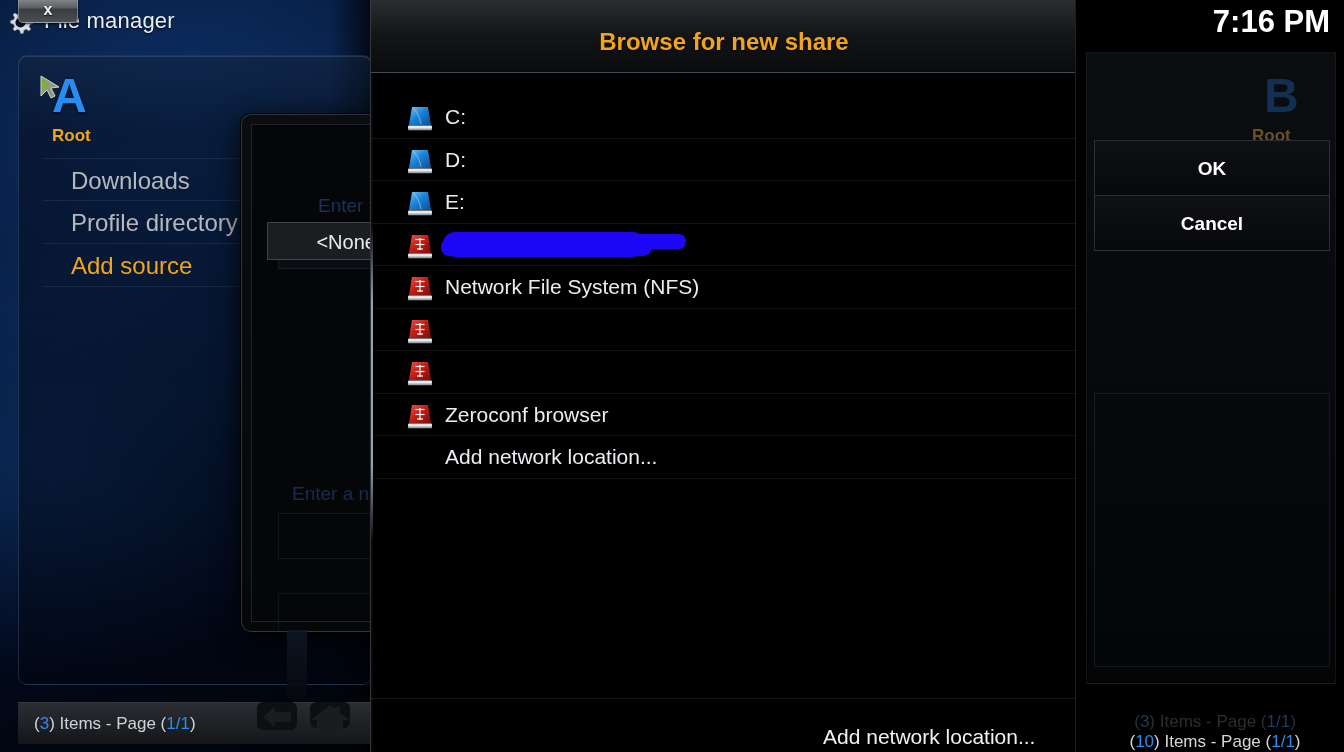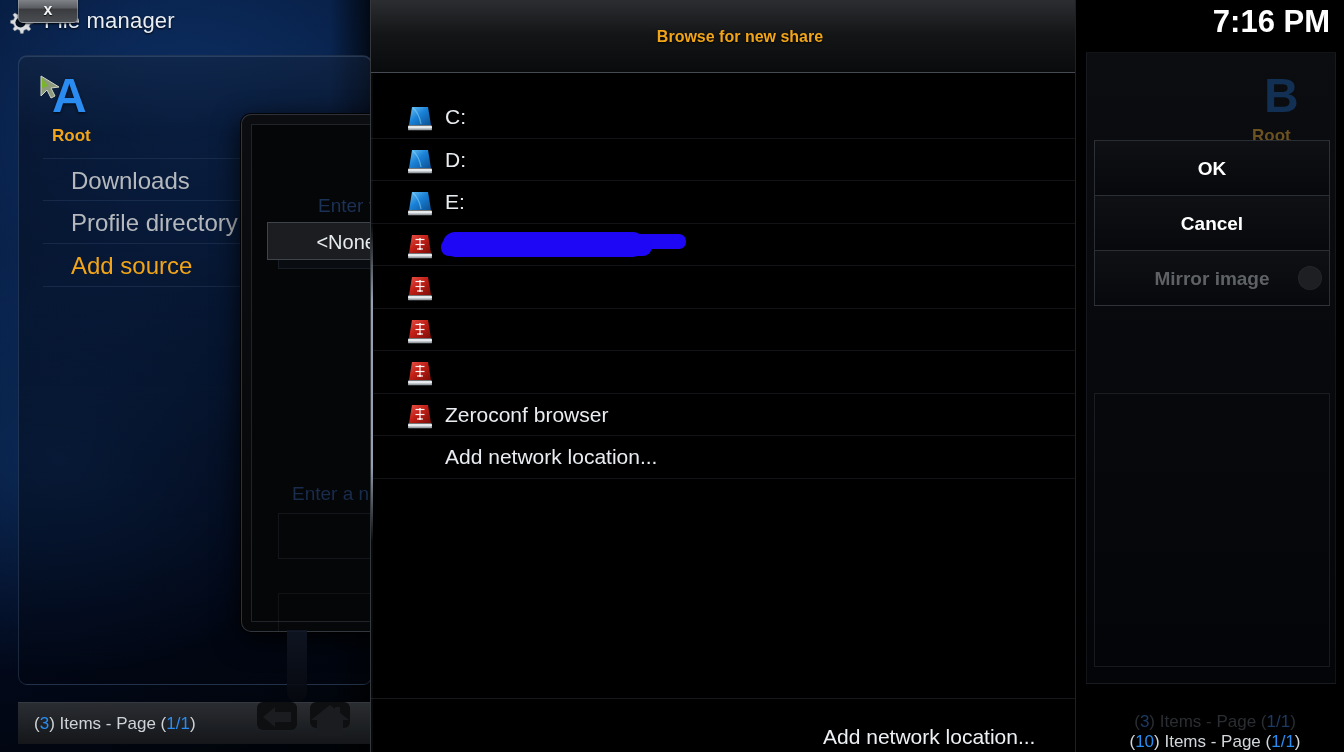--- a/index.html
+++ b/index.html
@@ -175,22 +175,22 @@
     border:1px solid rgba(170,175,182,.55);
     box-shadow:0 1px 2px rgba(0,0,0,.8);
     z-index:7;
   }
   .ov-close .x{
     position:absolute; inset:0; text-align:center; line-height:25px;
     font-size:16px; font-weight:bold; color:#f1f3f5;
     text-shadow:0 1px 1px rgba(0,0,0,.85);
   }
   .ov-title{
-    position:absolute; left:16px; top:28px; width:706px; text-align:center;
-    font-size:16px; font-weight:bold; color:#f2a518;
+    position:absolute; left:0; top:28px; width:706px; text-align:center;
+    font-size:24px; font-weight:bold; color:#f2a518;
     text-shadow:0 1px 2px rgba(0,0,0,.9);
   }
 
   .ov-list{ position:absolute; left:0; top:96px; width:706px; }
   .ov-row{
     position:relative; height:42.5px;
     border-bottom:1px solid rgba(120,135,155,.14);
   }
   .ov-row .lbl{
     position:absolute; left:74px; top:0; height:42.5px; line-height:42.5px;
@@ -412,20 +412,21 @@
       <line x1="14" y1="6" x2="14" y2="18"></line>
       <line x1="9.5" y1="7.5" x2="18.5" y2="7.5"></line>
       <line x1="9.5" y1="12.5" x2="18.5" y2="12.5"></line>
       <line x1="11" y1="17" x2="17" y2="17"></line>
       <polygon points="14,6 12.6,8 15.4,8" fill="#fff" stroke="none"></polygon>
       <polygon points="14,18 12.6,16 15.4,16" fill="#fff" stroke="none"></polygon>
     </g>
     <rect x="2" y="21.5" width="24" height="3.6" rx="1" fill="#e6eaed"></rect>
     <rect x="2" y="24.6" width="24" height="1.6" rx="0.6" fill="#9aa1a7"></rect>
   </svg>
+          <div class="lbl">Network File System (NFS)</div>
         </div>
         <div class="ov-row">
   <svg class="dicon" viewBox="0 0 28 28">
     <defs>
               <linearGradient id="rd" x1="0" y1="0" x2="1" y2="1">
       <stop offset="0" stop-color="#e8544a"></stop>
                 <stop offset="45%" stop-color="#c21f16"></stop>
                 <stop offset="100%" stop-color="#7d0d08"></stop>
     </linearGradient>
             </defs>
@@ -513,21 +514,20 @@
   </svg>
 
   <div class="panel-b"></div>
   <div class="panel-b-letter">B</div>
   <div class="panel-b-root">Root</div>
   <div class="empty-box"></div>
 
   <div class="btncol">
       <div class="btn"><span>OK</span></div>
       <div class="btn"><span>Cancel</span></div>
-      <div class="btn dim"><span>Mirror image</span><span class="radio"></span></div>
     </div>
 
   <div class="panel-b-footer">
     <div class="dim">
       <span>(</span><span class="num">3</span><span>) Items - Page (</span><span class="num">1/1</span><span>)</span>
     </div>
     <div class="bright">
       <span>(</span><span class="num">10</span><span>) Items - Page (</span><span class="num">1/1</span><span>)</span>
     </div>
   </div>

